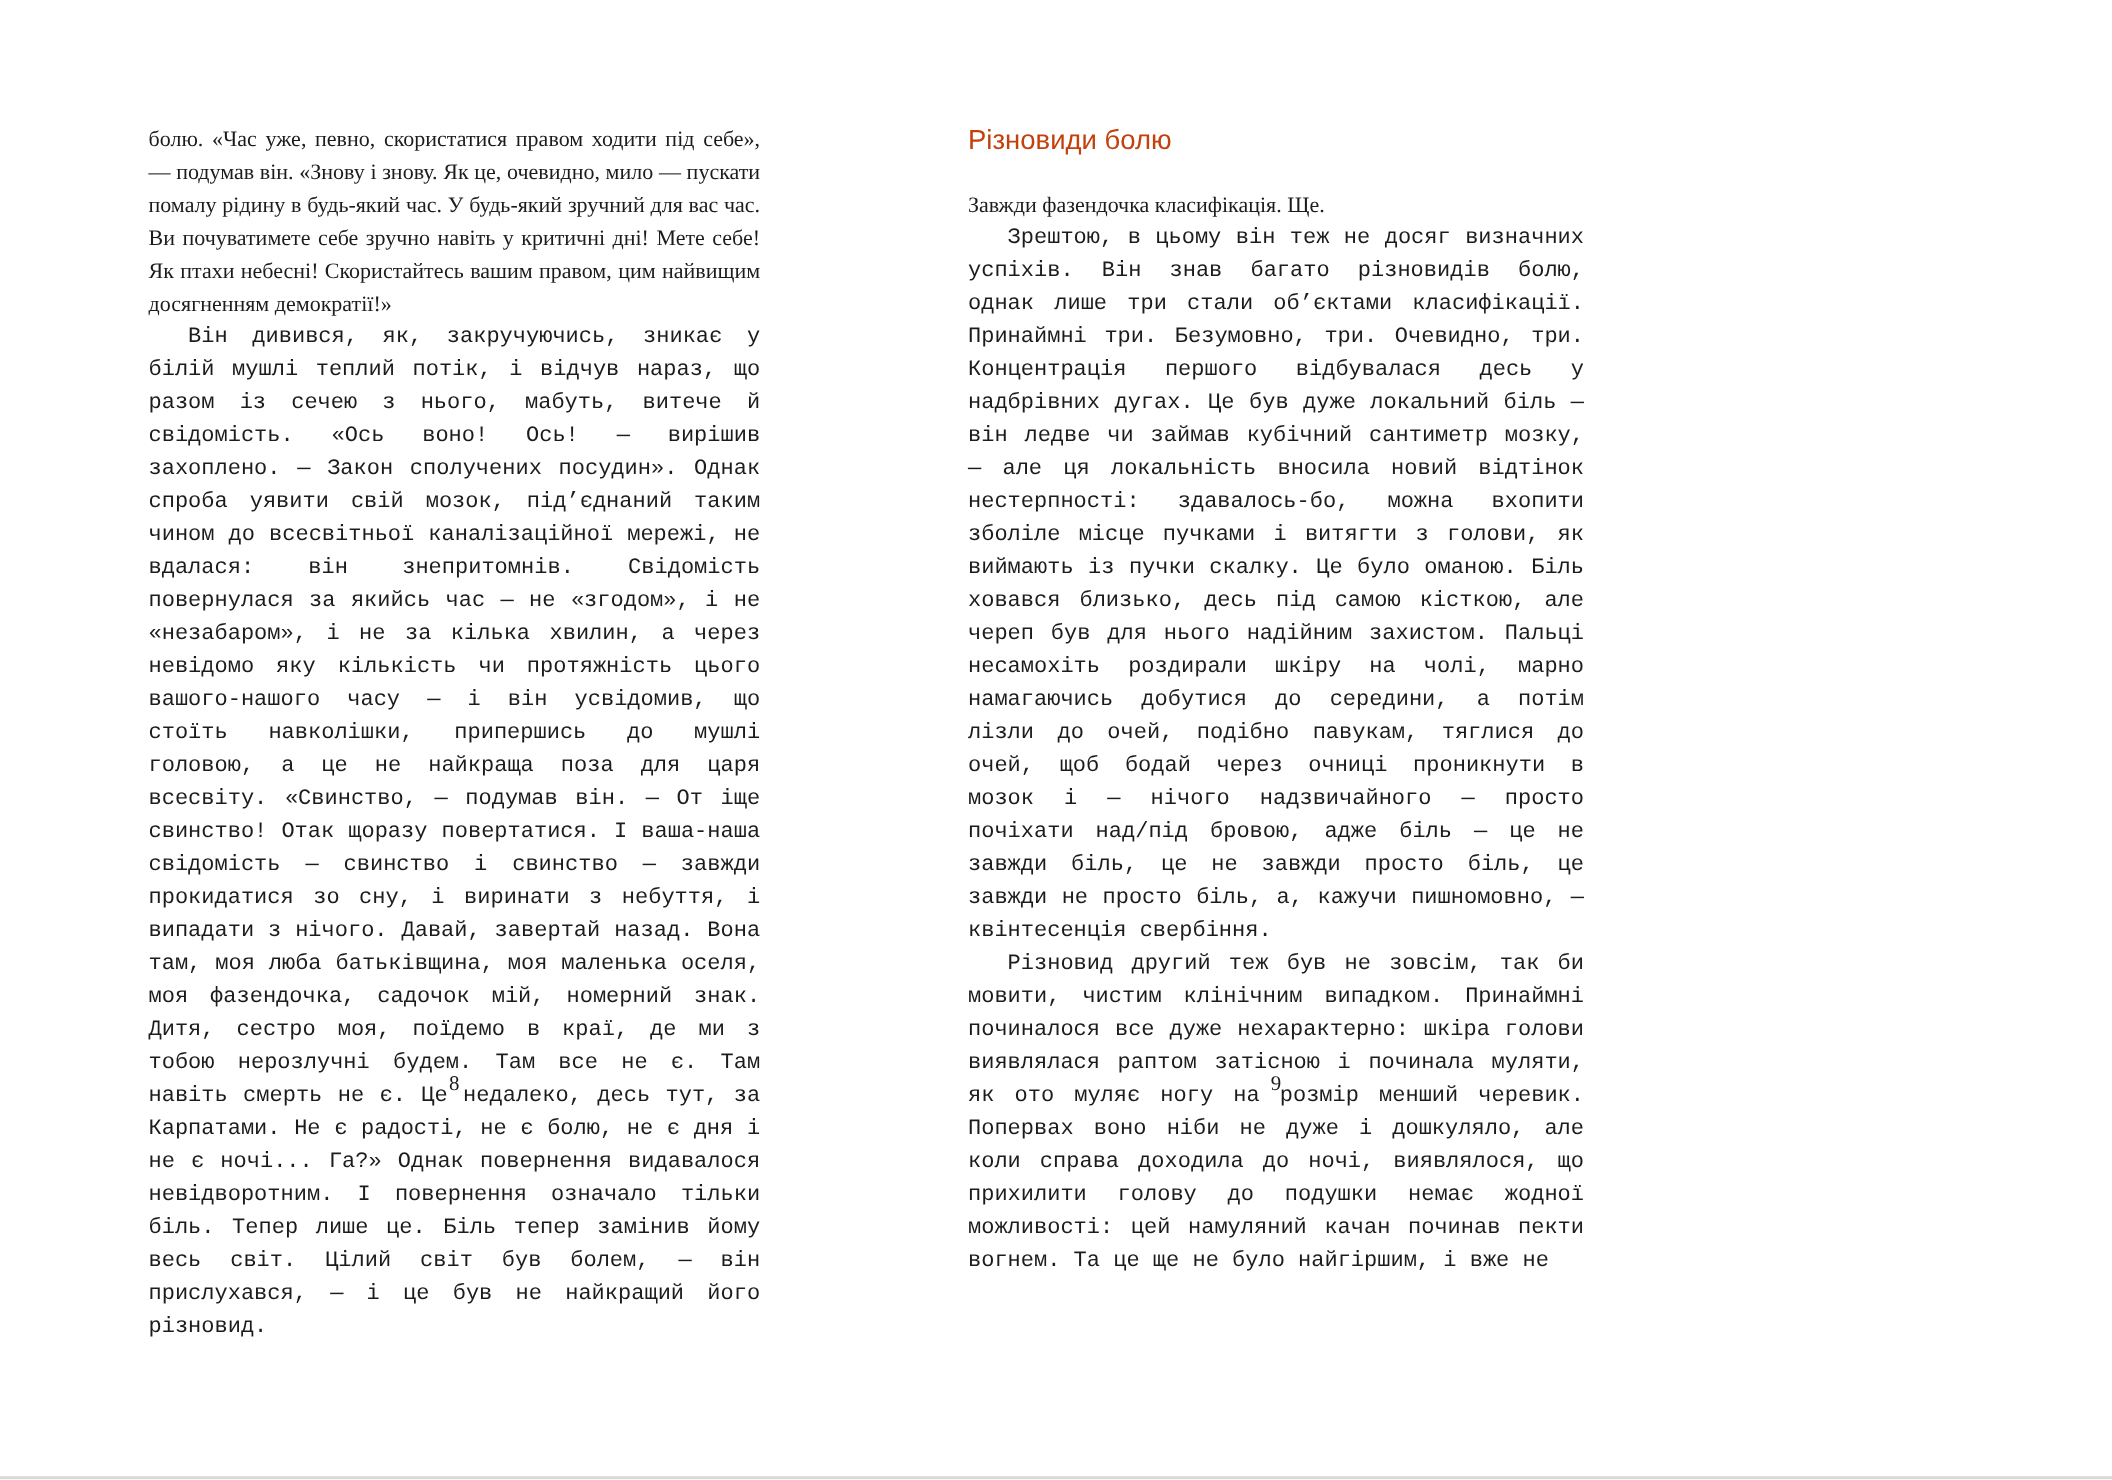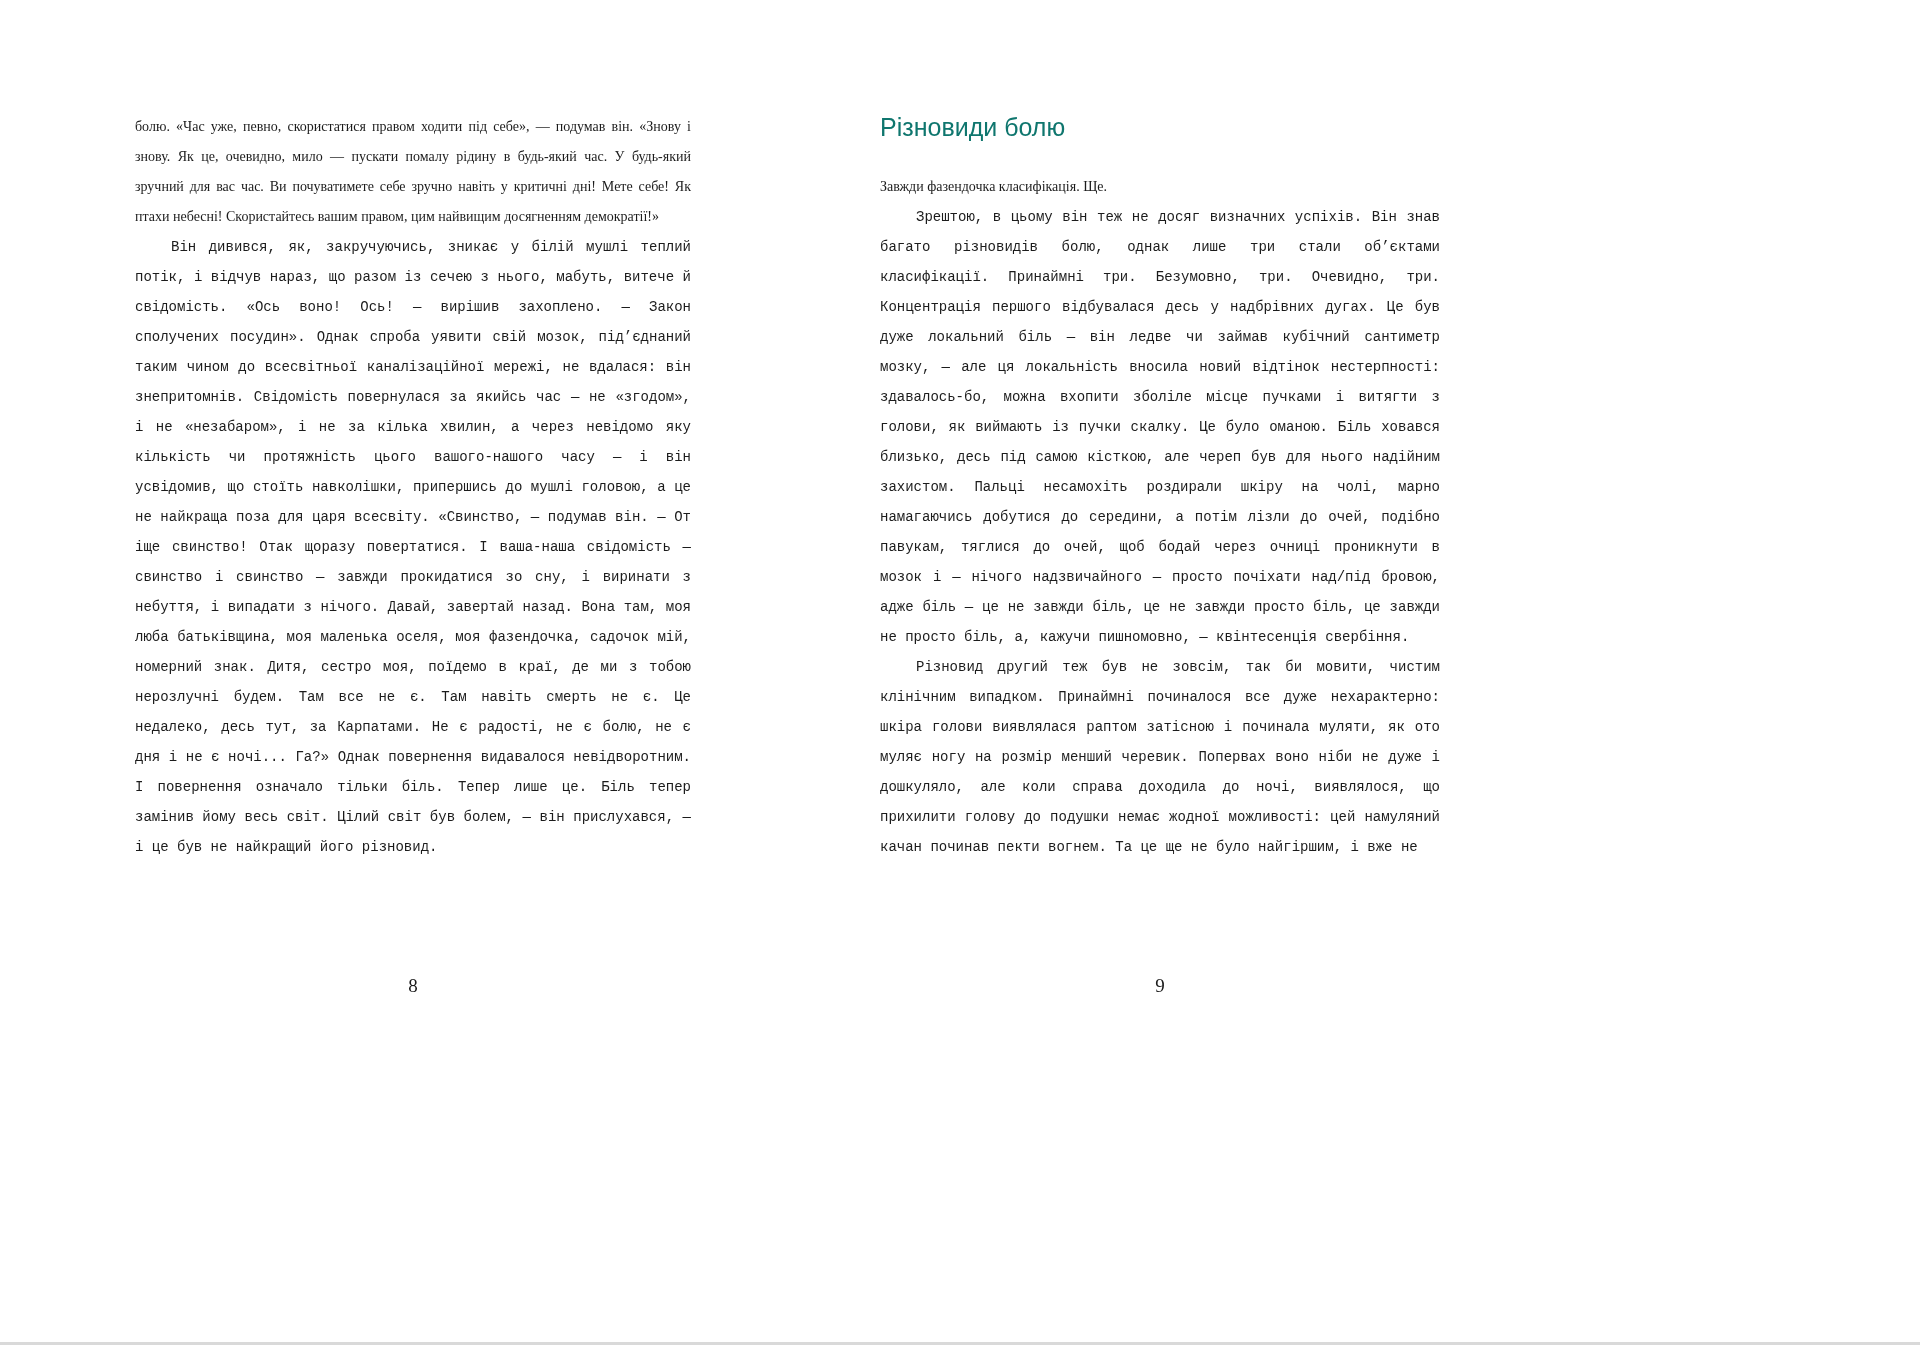--- a/index.html
+++ b/index.html
@@ -22,35 +22,35 @@
   .page-left {
     left: 135px;
     width: 556px;
   }
   .page-right {
     left: 880px;
     width: 560px;
   }
   .body-text p {
     margin: 0;
-    font-size: 14px;
+    font-size: 20px;
     line-height: 30px;
     text-align: justify;
     hyphens: auto;
     -webkit-hyphens: auto;
   }
   .body-text p.indent {
     text-indent: 36px;
     font-family: Liberation Mono, monospace;
   }
   .chapter-heading {
     font-family: "Liberation Sans", "DejaVu Sans", sans-serif;
     font-size: 25px;
     font-weight: 400;
-    color: #0f766e;
+    color: #c2410c;
     margin: 0 0 30px 0;
     line-height: 30px;
   }
   .page-number {
     position: absolute;
     top: 975px;
     text-align: center;
     font-size: 19px;
     color: #1c1c1c;
   }

